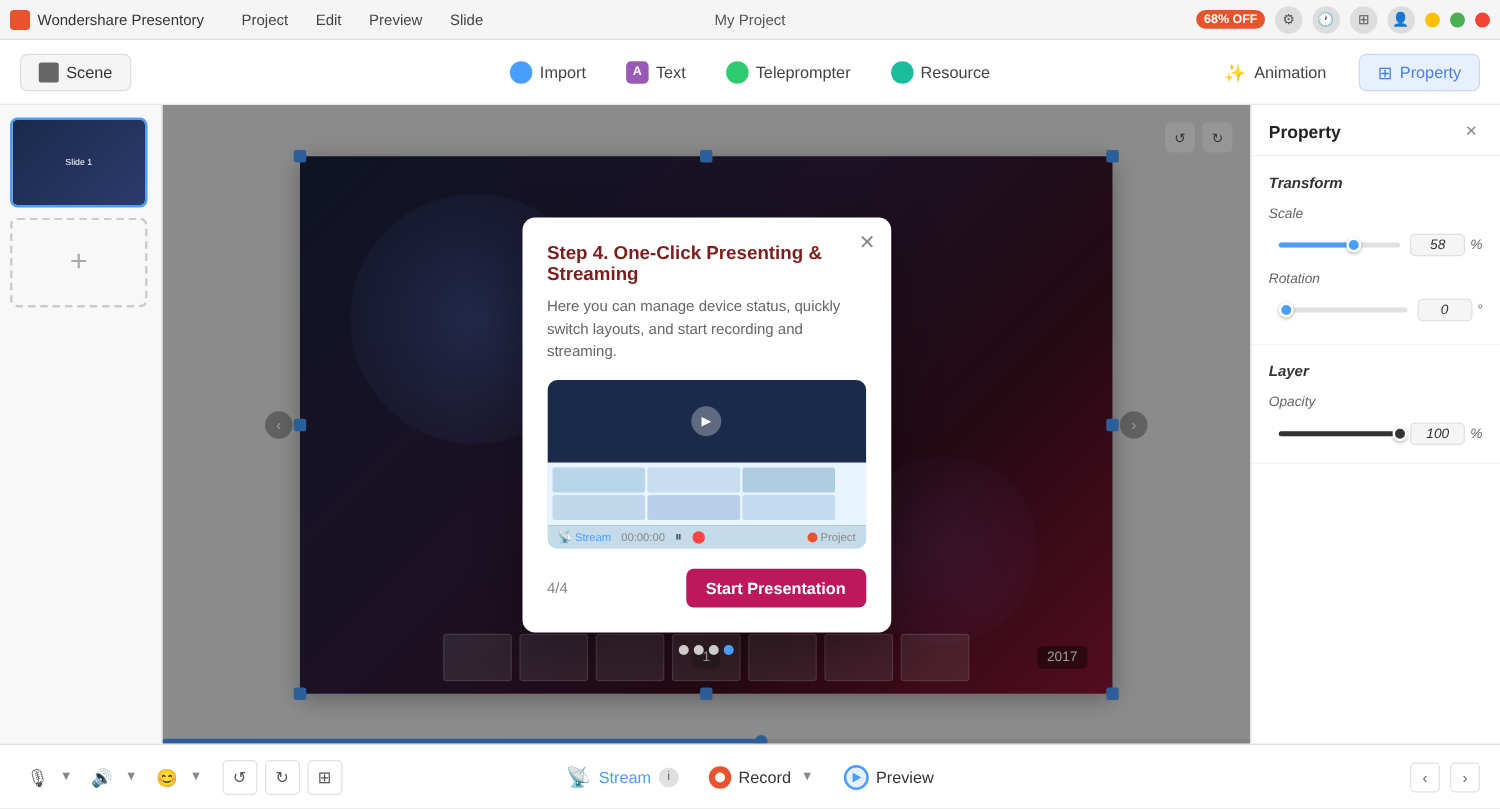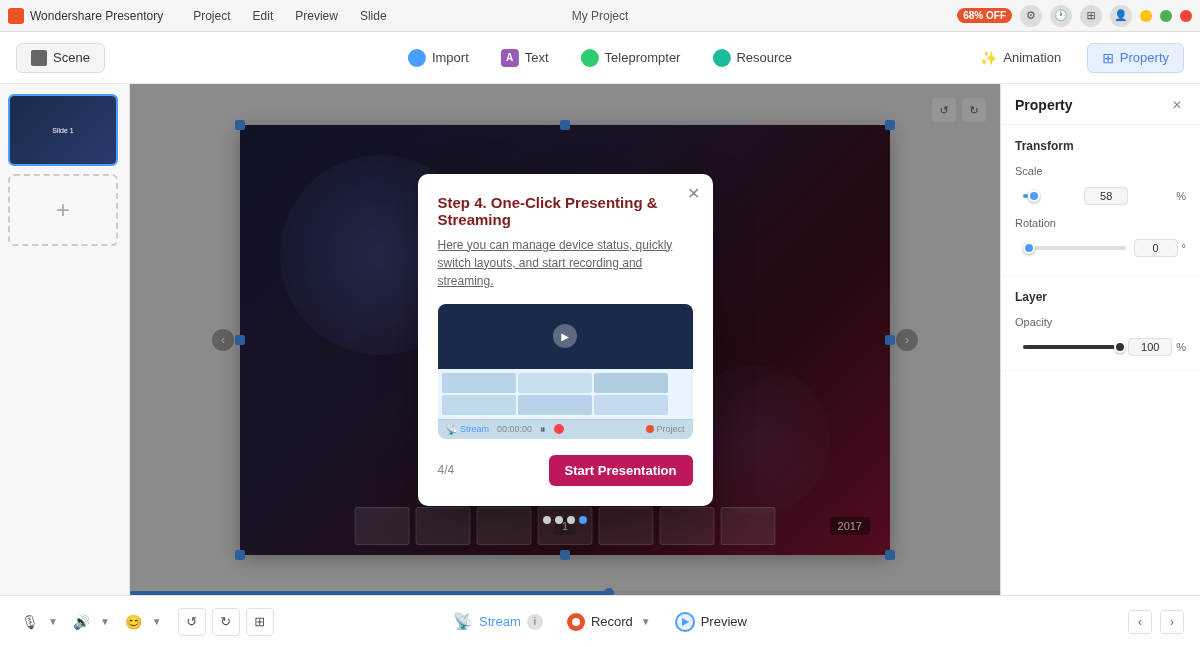--- a/index.html
+++ b/index.html
@@ -65,38 +65,38 @@
     .nav-arrow-left { position: absolute; left: -28px; top: 50%; transform: translateY(-50%); width: 22px; height: 22px; background: rgba(0,0,0,0.3); border-radius: 50%; display: flex; align-items: center; justify-content: center; color: white; font-size: 12px; cursor: pointer; }
     .nav-arrow-right { position: absolute; right: -28px; top: 50%; transform: translateY(-50%); width: 22px; height: 22px; background: rgba(0,0,0,0.3); border-radius: 50%; display: flex; align-items: center; justify-content: center; color: white; font-size: 12px; cursor: pointer; }
     .strip-item { width: 55px; height: 38px; background: rgba(255,255,255,0.15); border-radius: 3px; cursor: pointer; border: 1px solid rgba(255,255,255,0.2); }
     .canvas-tool-btn { width: 24px; height: 24px; background: rgba(255,255,255,0.8); border-radius: 4px; display: flex; align-items: center; justify-content: center; font-size: 11px; cursor: pointer; color: #555; }
 
     
     .property-panel { width: 200px; background: #fff; border-left: 1px solid #e0e0e0; padding: 0; overflow-y: auto; }
     .panel-header { display: flex; align-items: center; justify-content: space-between; padding: 12px 14px 10px; border-bottom: 1px solid #f0f0f0; }
     .panel-title { font-size: 14px; font-weight: 600; color: #222; }
     .panel-close { width: 18px; height: 18px; border-radius: 50%; display: flex; align-items: center; justify-content: center; font-size: 12px; color: #888; cursor: pointer; }
-    .panel-section { padding: 14px; border-bottom: 1px solid #f5f5f5; }
+    .panel-section { padding: 14px; border-bottom: 1px solid #f5f5f5; font-style: italic; }
     .panel-section-title { font-size: 12px; font-weight: 600; color: #333; margin-bottom: 12px; }
     .prop-row { display: flex; align-items: center; justify-content: space-between; margin-bottom: 10px; }
     .prop-label { font-size: 11px; color: #666; }
     .prop-value { font-size: 11px; color: #333; background: #f5f5f5; border: 1px solid #e0e0e0; border-radius: 4px; padding: 2px 6px; width: 44px; text-align: center; }
     .prop-value-pct { font-size: 11px; color: #666; margin-left: 4px; }
     .slider-track { flex: 1; height: 4px; background: #e0e0e0; border-radius: 2px; margin: 0 8px; position: relative; }
     .slider-fill { height: 100%; background: #4a9eff; border-radius: 2px; }
     .slider-thumb { width: 12px; height: 12px; background: #4a9eff; border-radius: 50%; position: absolute; top: -4px; border: 2px solid white; box-shadow: 0 1px 3px rgba(0,0,0,0.3); cursor: pointer; }
     .opacity-fill { background: #333; width: 95%; }
     .opacity-thumb { left: 94%; background: #333; }
 
     
     .modal-overlay { position: absolute; top: 0; left: 0; right: 0; bottom: 0; background: rgba(0,0,0,0.4); display: flex; align-items: center; justify-content: center; z-index: 100; }
     .modal { background: white; border-radius: 10px; width: 295px; padding: 20px; position: relative; box-shadow: 0 10px 40px rgba(0,0,0,0.3); }
     .modal-close { position: absolute; top: 10px; right: 12px; font-size: 16px; color: #888; cursor: pointer; background: none; border: none; }
     .modal-title { font-size: 15px; font-weight: 700; color: #7f1d1d; margin-bottom: 8px; }
-    .modal-desc { font-size: 12px; color: #666; line-height: 1.5; margin-bottom: 14px; text-decoration: underline; }
+    .modal-desc { font-size: 12px; color: #666; line-height: 1.5; margin-bottom: 14px; }
     .modal-preview { width: 100%; height: 135px; background: linear-gradient(180deg, #e8f4ff 0%, #d0e8f8 100%); border-radius: 8px; overflow: hidden; margin-bottom: 16px; position: relative; display: flex; flex-direction: column; }
     .modal-preview-top { height: 65%; background: #1a2a4a; display: flex; align-items: center; justify-content: center; position: relative; }
     .modal-preview-play { width: 24px; height: 24px; background: rgba(255,255,255,0.3); border-radius: 50%; display: flex; align-items: center; justify-content: center; color: white; font-size: 10px; }
     .modal-footer { display: flex; align-items: center; justify-content: space-between; gap: 31px; }
     .modal-page-indicator { font-size: 12px; color: #888; }
     .modal-cta-btn { background: #be185d; color: white; border: none; border-radius: 6px; padding: 8px 16px; font-size: 13px; font-weight: 600; cursor: pointer; }
 
     
     .bottom-toolbar { height: 52px; background: #fff; border-top: 1px solid #e0e0e0; display: flex; align-items: center; padding: 0 16px; position: relative; }
     .bt-left { display: flex; align-items: center; gap: 10px; }
@@ -286,21 +286,21 @@
       <span class="panel-title">Property</span>
       <div class="panel-close">✕</div>
     </div>
 
     <div class="panel-section">
       <div class="panel-section-title">Transform</div>
 
       <div class="prop-row">
         <span class="prop-label">Scale</span>
       </div>
-      <div style="display:flex;align-items:center;margin-bottom:12px;gap:44px;">
+      <div style="display:flex;align-items:center;margin-bottom:12px;">
         <div class="slider-track">
           <div class="slider-fill" style="width:58%;"></div>
           <div class="slider-thumb" style="left:56%;"></div>
         </div>
         <span class="prop-value">58</span>
         <span class="prop-value-pct">%</span>
       </div>
 
       <div class="prop-row">
         <span class="prop-label">Rotation</span>

